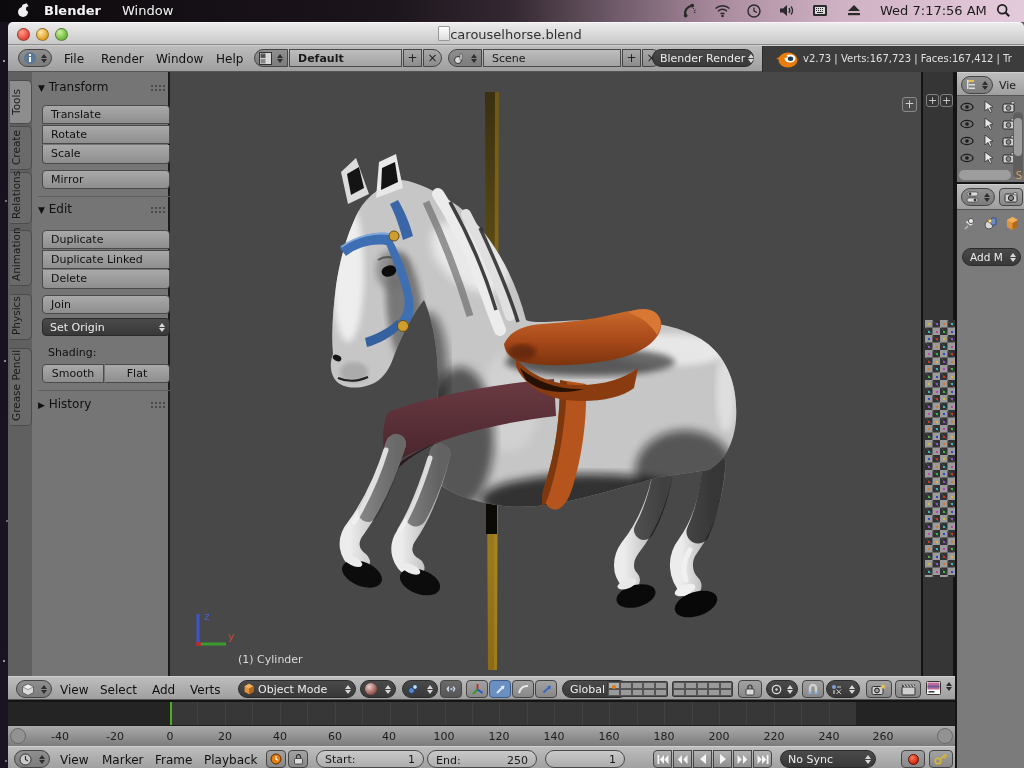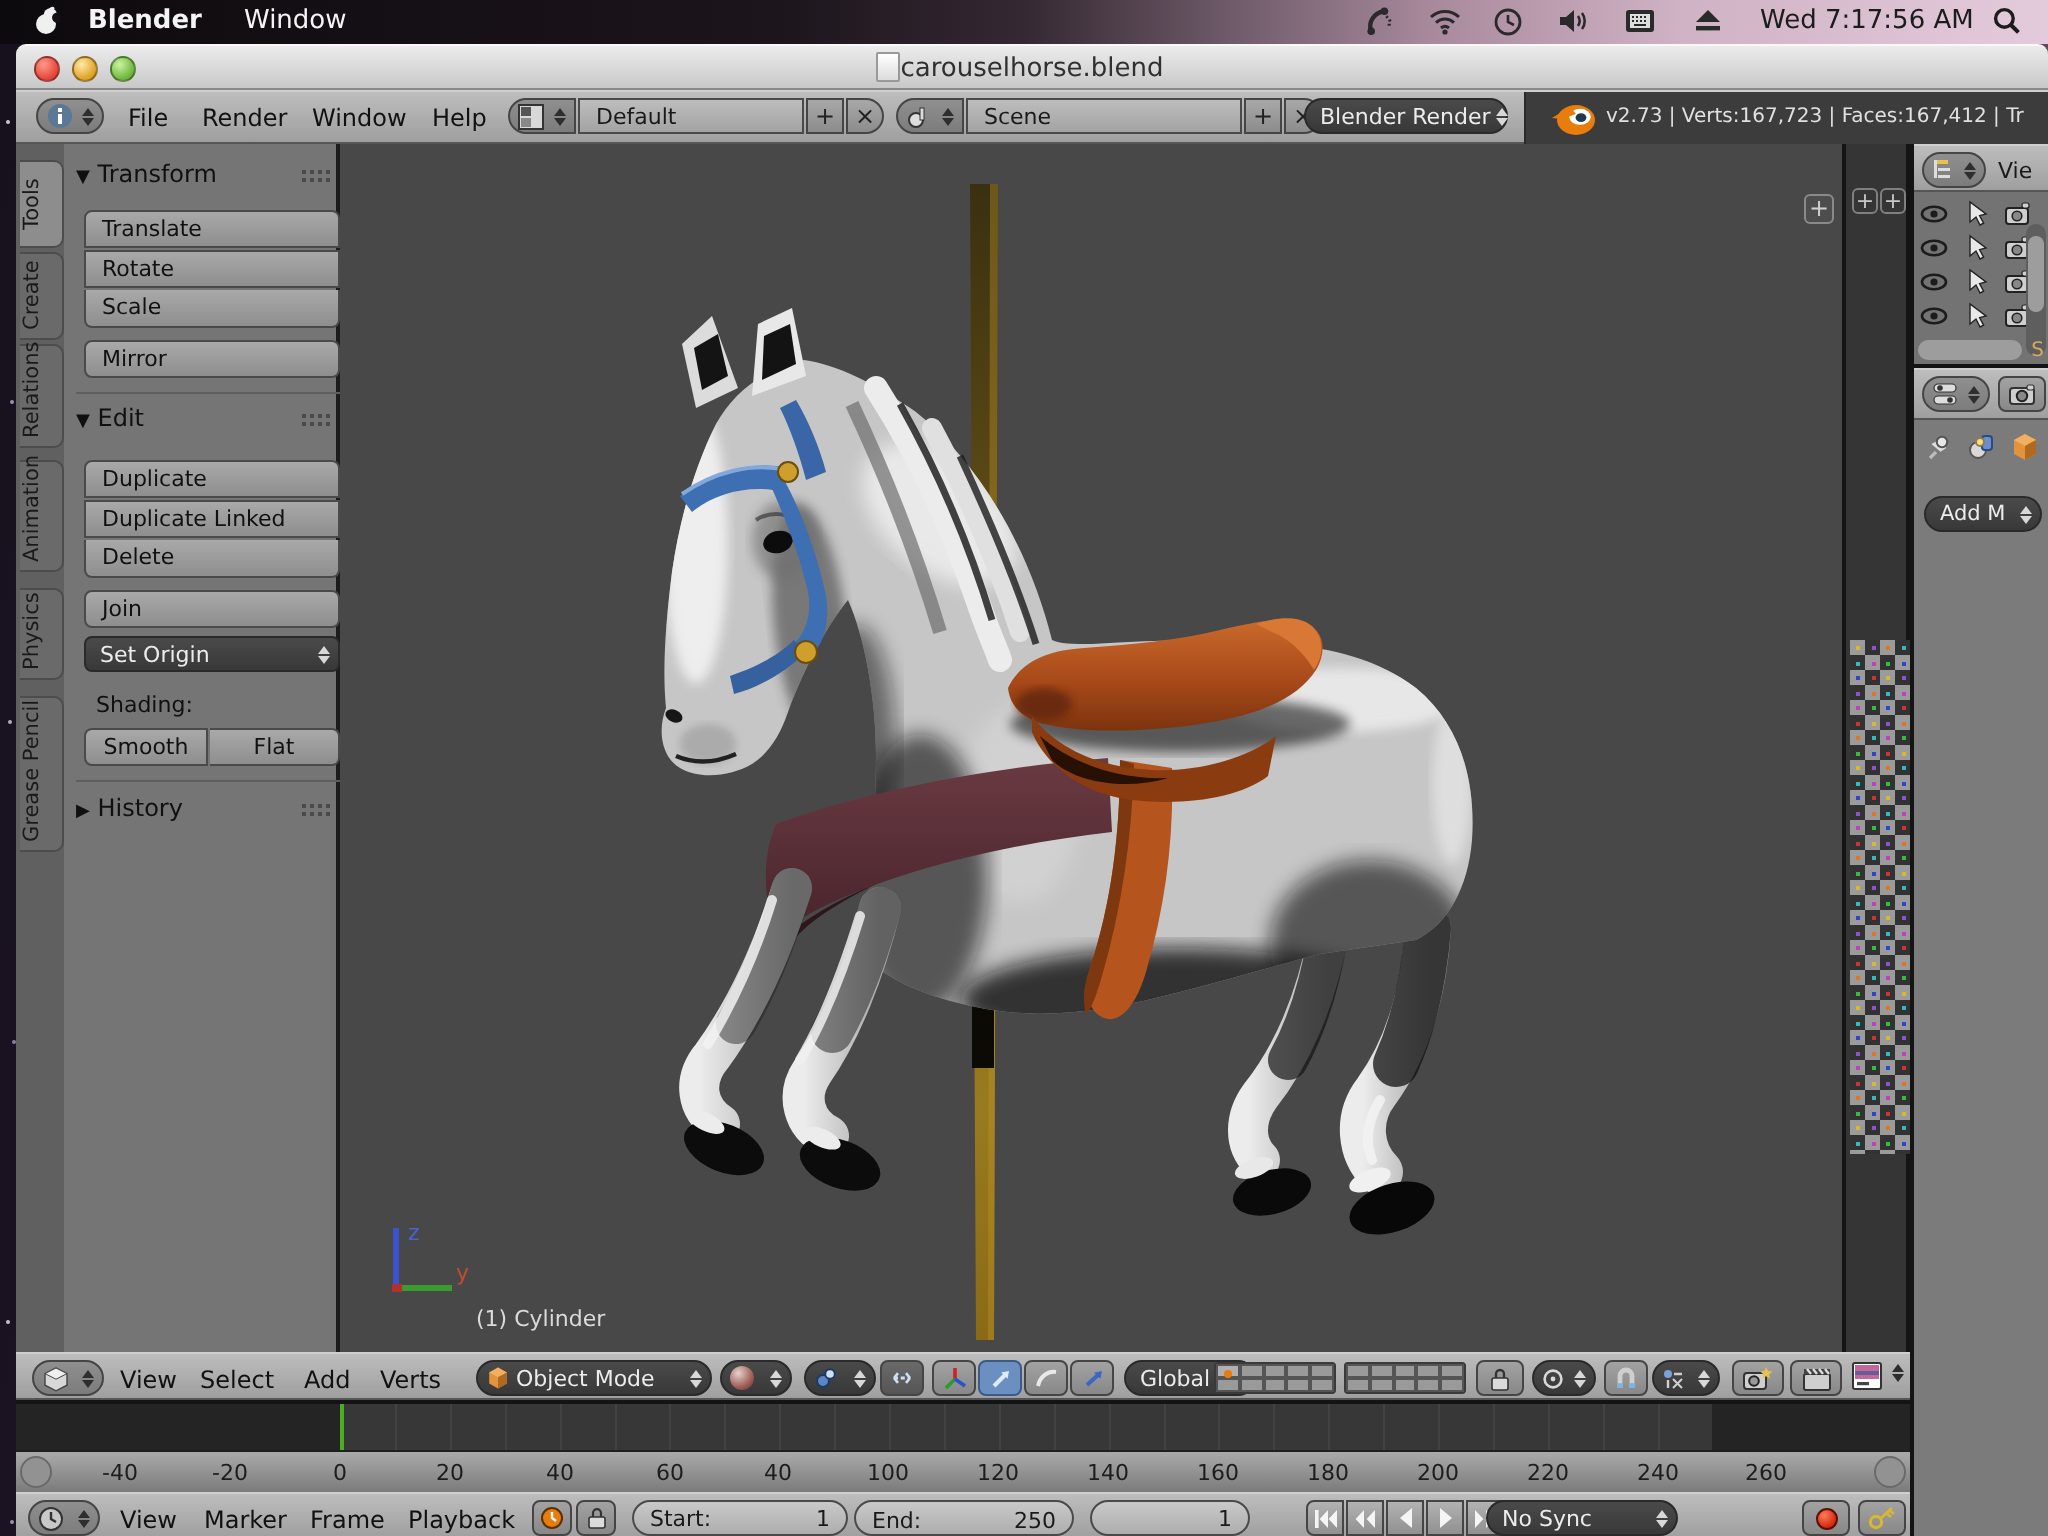--- a/index.html
+++ b/index.html
@@ -172,21 +172,21 @@
     <svg width="13" height="13" viewBox="0 0 13 13">
         <rect x="0.5" y="0.5" width="12" height="12" fill="#d8d8d8" stroke="#333"></rect>
         <rect x="1.5" y="1.5" width="5" height="4.5" fill="#555"></rect>
         <rect x="1.5" y="7" width="5" height="4.5" fill="#888"></rect>
       </svg>
     <span class="updn">
         <span class="tri-u"></span>
         <span class="tri-d"></span>
       </span>
   </span>
-  <span class="field" style="left:281px;top:3px;width:113px;border-radius:0;background:linear-gradient(#bdbdbd,#a3a3a3);">
+  <span class="field" style="left:281px;top:3px;width:113px;border-radius:0;background:linear-gradient(#bdbdbd,#a3a3a3);font-weight:bold;">
       <span>Default</span>
     </span>
   <span class="sqbtn" style="left:395px;top:3px;border-radius:0;">+</span>
   <span class="sqbtn" style="left:415px;top:3px;border-radius:0 9px 9px 0;">×</span>
   <span class="widget" style="left:440px;top:3px;width:34px;border-radius:9px 0 0 9px;">
     <svg width="13" height="13" viewBox="0 0 13 13">
         <circle cx="5" cy="8" r="3.5" fill="#ddd" stroke="#333"></circle>
         <rect x="7" y="2" width="2" height="6" fill="#ddd" stroke="#333" stroke-width=".5"></rect>
       </svg>
     <span class="updn">
@@ -930,21 +930,21 @@
           <path d="M6 0 L10.2 4.5 L6 9 Z" fill="#f5f5f5"></path>
         </svg>
       </span>
     <span class="pbtn" style="left:745px;border-radius:0 4px 4px 0;">
         <svg width="12" height="9" viewBox="0 0 12 9">
           <path d="M0.5 0 L4.7 4.5 L0.5 9 Z" fill="#f5f5f5"></path>
           <path d="M5 0 L9.2 4.5 L5 9 Z" fill="#f5f5f5"></path>
           <rect x="9.7" y="0" width="1.8" height="9" fill="#f5f5f5"></rect>
         </svg>
       </span>
-    <span class="widget widget-dark" style="left:735px;top:3px;width:96px;">
+    <span class="widget widget-dark" style="left:772px;top:3px;width:96px;">
         <span class="wtext">No Sync</span>
         <span class="updn">
           <span class="tri-u"></span>
           <span class="tri-d"></span>
         </span>
       </span>
     <span class="iconbtn" style="left:893px;top:3px;width:24px;">
         <span style="width:11px;height:11px;border-radius:50%;background:radial-gradient(circle at 35% 30%,#ff7a5a,#d42a10 70%);border:1px solid #5a1005;"></span>
       </span>
     <span class="iconbtn" style="left:921px;top:3px;width:24px;">

